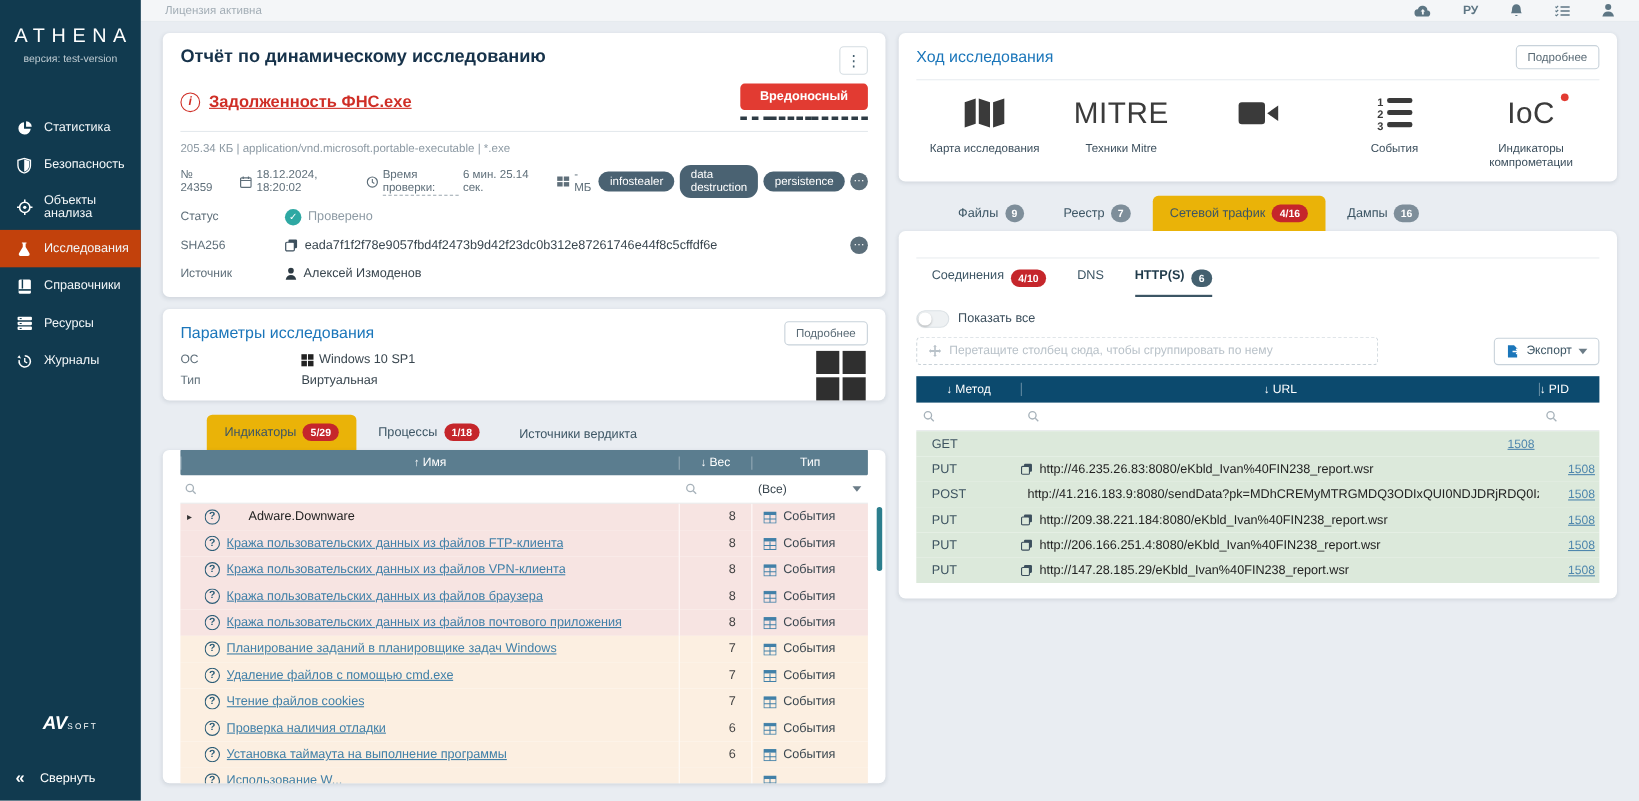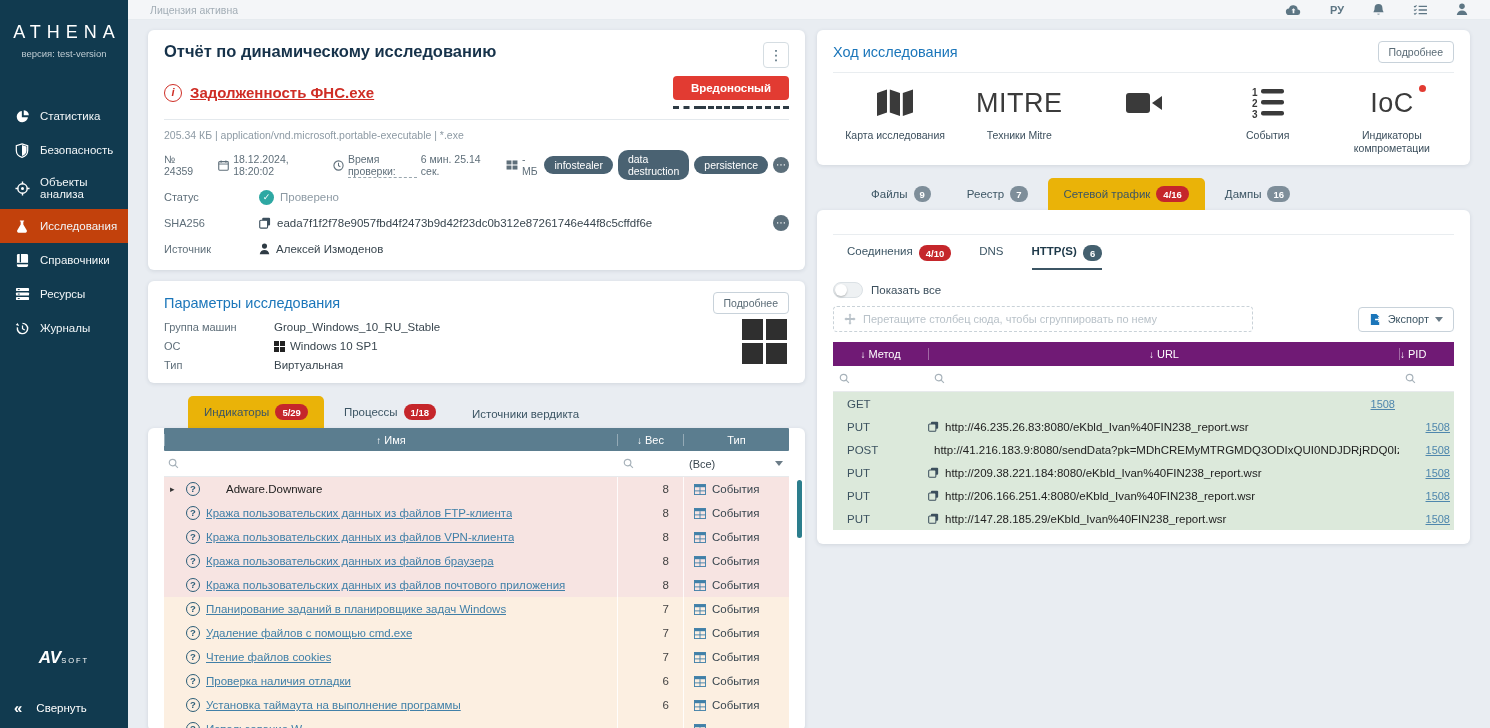--- a/index.html
+++ b/index.html
@@ -126,21 +126,21 @@
   .t-hr { border:none; border-top:1px solid #e9edf0; margin:12px 0 0 0; }
   .subtabs { display:flex; gap:28px; margin-top:10px; padding-left:14px; }
   .subtab { display:inline-flex; gap:6px; font-size:11.5px; color:#3c5564; padding-bottom:7px; cursor:pointer; border-bottom:2px solid transparent; }
   .subtab.active { color:#1f3a4a; font-weight:bold; border-bottom:2px solid #3c5564; }
   .toggle-row { display:flex; align-items:center; gap:8px; margin-top:12px; }
   .toggle { width:30px; height:16px; border-radius:8px; background:#eef1f3; border:1px solid #dbe1e5; position:relative; cursor:pointer; }
   .toggle .knob { position:absolute; left:1px; top:1px; width:12px; height:12px; border-radius:50%; background:#fff; box-shadow:0 1px 2px rgba(0,0,0,.25); }
   .group-row { display:flex; align-items:center; margin-top:8px; gap:10px; }
   .group-box { flex:0 0 420px; border:1px dashed #c9d2d8; border-radius:4px; color:#b9c2c9; font-size:11px; padding:6px 10px; display:flex; align-items:center; gap:7px; }
   .export-btn { margin-left:auto; display:inline-flex; align-items:center; gap:6px; border:1px solid #c8d2da; background:#fff; border-radius:4px; color:#3c5564; font-size:11px; padding:5px 10px; cursor:pointer; }
-  .rt-head { display:grid; grid-template-columns:95px 1fr 55px; background:#701a75; color:#fff; font-size:11px; height:24px; align-items:center; margin-top:10px; }
+  .rt-head { display:grid; grid-template-columns:95px 1fr 55px; background:#0c4a6e; color:#fff; font-size:11px; height:24px; align-items:center; margin-top:10px; }
   .rt-head .h-m { text-align:center; }
   .rt-head .h-u { text-align:center; border-left:1px solid rgba(255,255,255,.35); }
   .rt-head .h-p { text-align:left; padding-right:8px; border-left:1px solid rgba(255,255,255,.35); }
   .rt-filter { display:grid; grid-template-columns:95px 1fr 55px; height:26px; align-items:center; border-bottom:1px solid #e7eaec; }
   .r-row { display:grid; grid-template-columns:95px 1fr 55px; height:23px; align-items:center; font-size:11.5px; background:#dce9db; }
   .r-row .m-cell { padding-left:14px; color:#3d5360; }
   .r-row .u-cell { display:flex; align-items:center; gap:6px; color:#222; overflow:hidden; white-space:nowrap; }
   .r-row .p-cell { text-align:right; padding-right:4px; }
   .pid-link { color:#4f87ad; text-decoration:underline; font-size:11px; cursor:pointer; }
   .sort-ar { font-size:10px; margin-right:3px; }
@@ -365,24 +365,20 @@
           </span>
       </div>
     </div>
 
     <div class="card params-card">
       <div class="sec-head">
         <span class="sec-title">Параметры исследования</span>
         <button class="details-btn">Подробнее</button>
       </div>
       <div class="param-row">
-        <span class="param-label">Группа машин</span>
-        <span class="param-val">Group_Windows_10_RU_Stable</span>
-      </div>
-      <div class="param-row">
         <span class="param-label">ОС</span>
         <span class="param-val">
             <span class="win-sm">
               <i></i>
               <i></i>
               <i></i>
               <i></i>
             </span>
             <span>Windows 10 SP1</span>
           </span>

